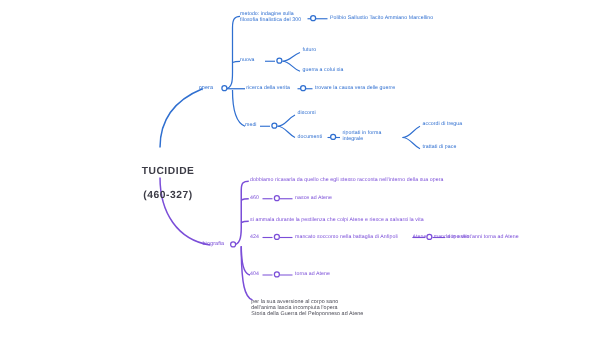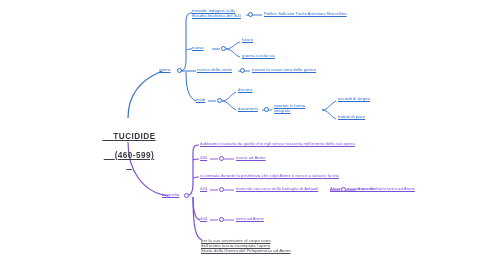--- a/index.html
+++ b/index.html
@@ -20,21 +20,20 @@
     left: 0;
     top: 0;
     width: 486px;
     height: 270px;
     pointer-events: none;
   }
   .node {
     position: absolute;
     white-space: pre;
     line-height: 1.18;
-    text-decoration: underline;
   }
   .root {
     color: #3c3c46;
     font-size: 8.2px;
     font-weight: bold;
     letter-spacing: 0.45px;
     text-align: center;
   }
   .blue-txt {
     color: #2f6fd0;
@@ -116,21 +115,21 @@
       <path d="M224 190 L 234 190"></path>
       <path d="M330 190 L 340 190"></path>
       <path d="M346 190 L 356 190"></path>
       <path d="M210 220 L 218 220"></path>
       <path d="M224 220 L 234 220"></path>
     </g>
   </svg>
 
   <div class="node root" style="left:93px; top:122px; width:72px;">
     <span>TUCIDIDE</span><br>
-    <span>(460-599)</span>
+    <span>(460-327)</span>
   </div>
 
   <div class="node blue-txt branch-lbl" style="left:159px; top:67px;">opera</div>
   <div class="ring blue" style="left:177px; top:68px;"></div>
 
   <div class="node blue-txt" style="left:192px; top:9px; width:56px;">metodo: indagine sulla
 filosofia finalistica del 300</div>
   <div class="ring blue" style="left:248px; top:12px;"></div>
   <div class="node blue-txt" style="left:264px; top:12px;">Polibio Sallustio Tacito Ammiano Marcellino</div>
 

